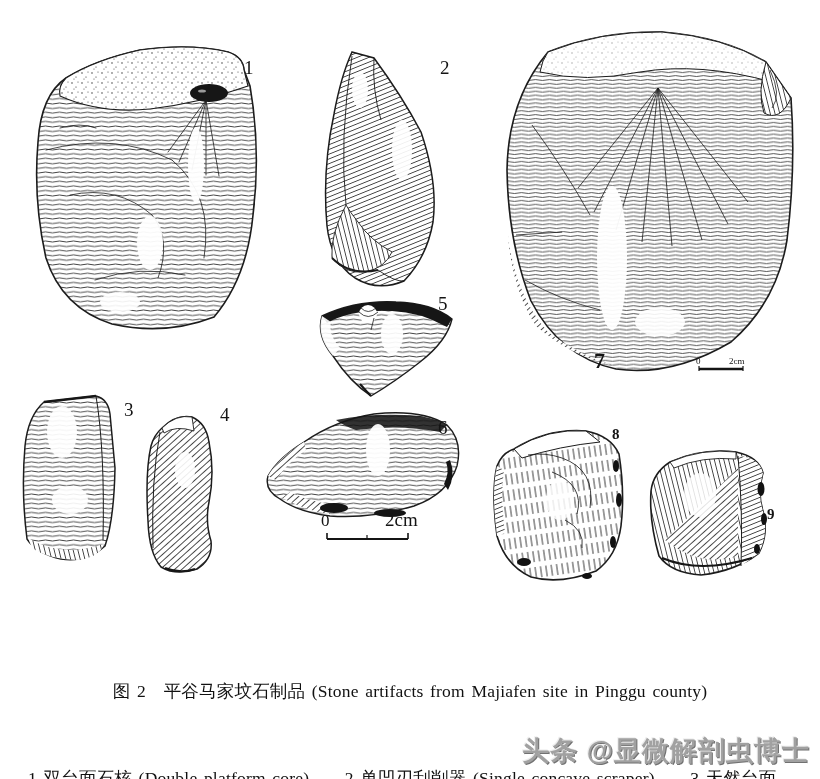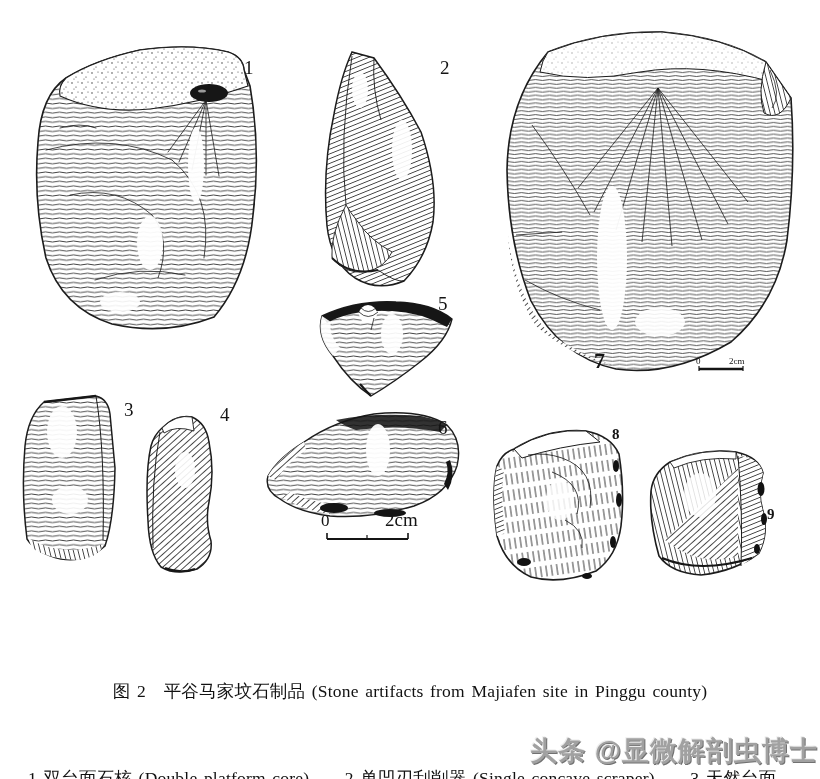--- a/index.html
+++ b/index.html
@@ -26,21 +26,21 @@
   .caption{
     position:absolute;left:0;top:619px;width:820px;
     font-size:17.5px;line-height:29px;
     white-space:pre-wrap;
     letter-spacing:0.2px;word-spacing:2px;
   }
   .cap-line{padding:0 12px 0 14px;}
   .cap-center{text-align:center;padding:0 10px;}
   .cap-indent{padding-left:28px;}
   .watermark{
-    position:absolute;right:2px;top:733px;
+    position:absolute;right:10px;top:733px;
     font-family:"Liberation Sans", sans-serif;
     font-weight:bold;font-size:27px;letter-spacing:1px;
     color:#9d9d9d;
     text-shadow:-1px -1px 0 #ececec, 1px 1px 0 #6a6a6a;
     opacity:0.95;
     z-index:5;
   }
 </style>
 </head>
 <body>

